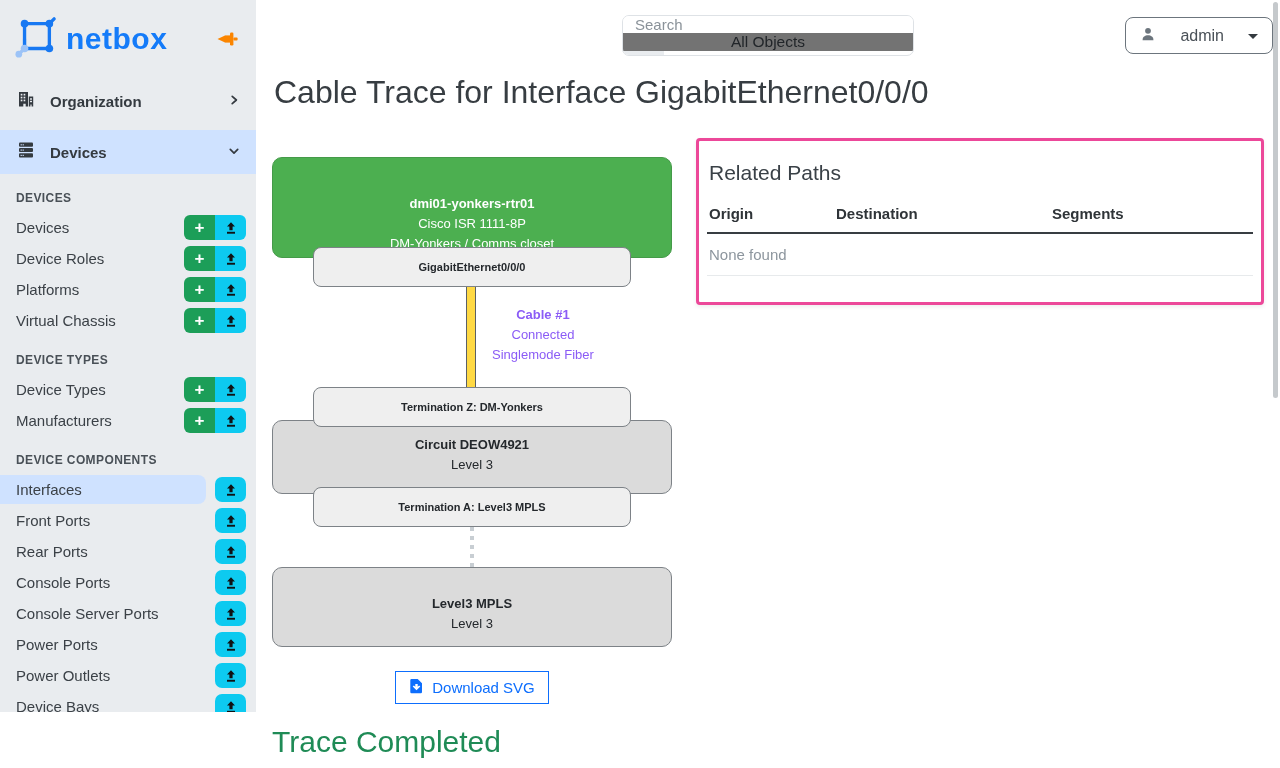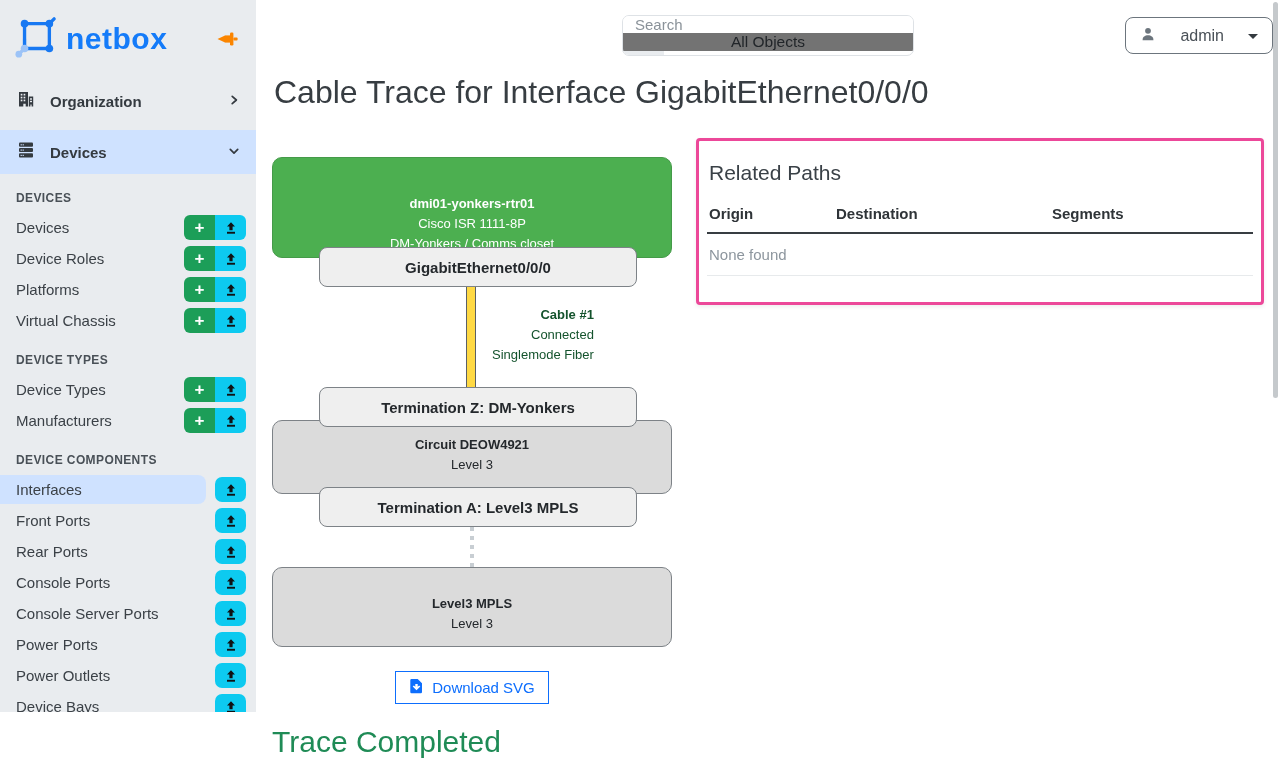--- a/index.html
+++ b/index.html
@@ -51,32 +51,32 @@
 
   .content-row { display:flex; align-items:flex-start; margin:26px 16px 0 16px; }
 
   
   .trace-col { width:400px; min-width:400px; }
   .trace-diagram { position:relative; height:612px; margin-top:19px; }
   .tbox { position:absolute; text-align:center; }
   .box-device { left:0; top:0; width:400px; height:101px; background:#4caf50; border:1px solid #459a49; border-radius:10px; color:#fff; padding-top:36px; z-index:1; }
   .box-device .line { line-height:20px; font-size:13px; }
   .bold { font-weight:700; }
-  .slim-box { left:47px; width:318px; height:40px; background:#efefef; border:1px solid #7d8287; border-radius:8px;
-    display:flex; align-items:center; justify-content:center; font-size:15px; font-weight:700; color:#24282c; z-index:2; }
+  .slim-box { left:41px; width:318px; height:40px; background:#efefef; border:1px solid #7d8287; border-radius:8px;
+    display:flex; align-items:center; justify-content:center; font-size:11px; font-weight:700; color:#24282c; z-index:2; }
   .box-iface { top:90px; }
   .box-termz { top:230px; }
   .box-terma { top:330px; }
   .wide-box { left:0; width:400px; background:#dbdbdb; border:1px solid #7d8287; border-radius:10px; color:#24282c; z-index:1; }
   .box-circuit { top:263px; height:74px; padding-top:14px; }
   .box-far { top:410px; height:80px; padding-top:26px; }
   .wide-box .line { line-height:20px; font-size:13px; }
   .cable-line { position:absolute; left:194px; top:130px; width:10px; height:100px; background:#ffd944;
     border-left:1px solid #5b6064; border-right:1px solid #5b6064; z-index:1; }
-  .cable-label { position:absolute; left:220px; top:148px; text-align:right; font-size:13px; line-height:20px; color:#14532d; z-index:2; }
+  .cable-label { position:absolute; left:220px; top:148px; text-align:center; font-size:13px; line-height:20px; color:#8b5cf6; z-index:2; }
   .dots-connector { position:absolute; left:198px; top:370px; width:4px; height:40px;
     background:repeating-linear-gradient(to bottom,#c8ced3 0 4px, transparent 4px 9px); }
   .download-row { position:absolute; top:514px; width:400px; text-align:center; }
   .btn-download { display:inline-flex; align-items:center; gap:8px; border:1px solid #0d6efd; color:#0d6efd; background:#fff;
     border-radius:0; padding:6px 13px; font-size:15px; cursor:pointer; font-family:"Liberation Sans",sans-serif; }
   .trace-status { position:absolute; top:568px; width:400px; text-align:left; font-size:30px; color:#1f8b56; }
 
   
   .card { flex:1; margin-left:24px; background:#fff; border:3px solid #ec4899; border-radius:4px;
     box-shadow:0 2px 4px rgba(0,0,0,.07); padding:16px 8px 26px; }

